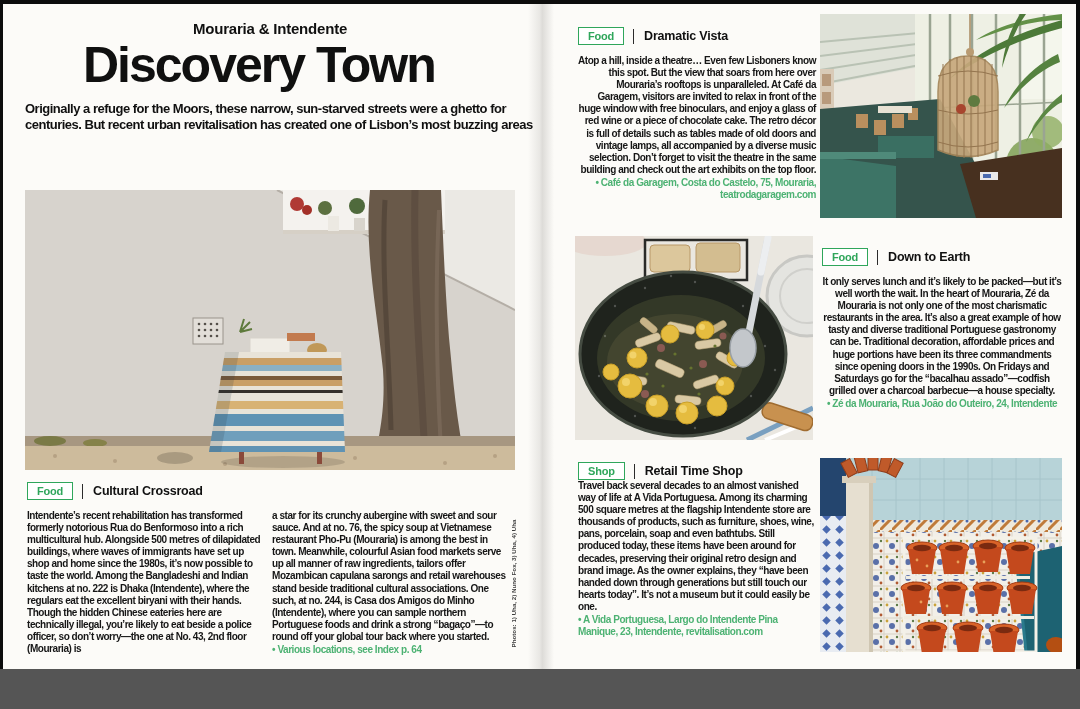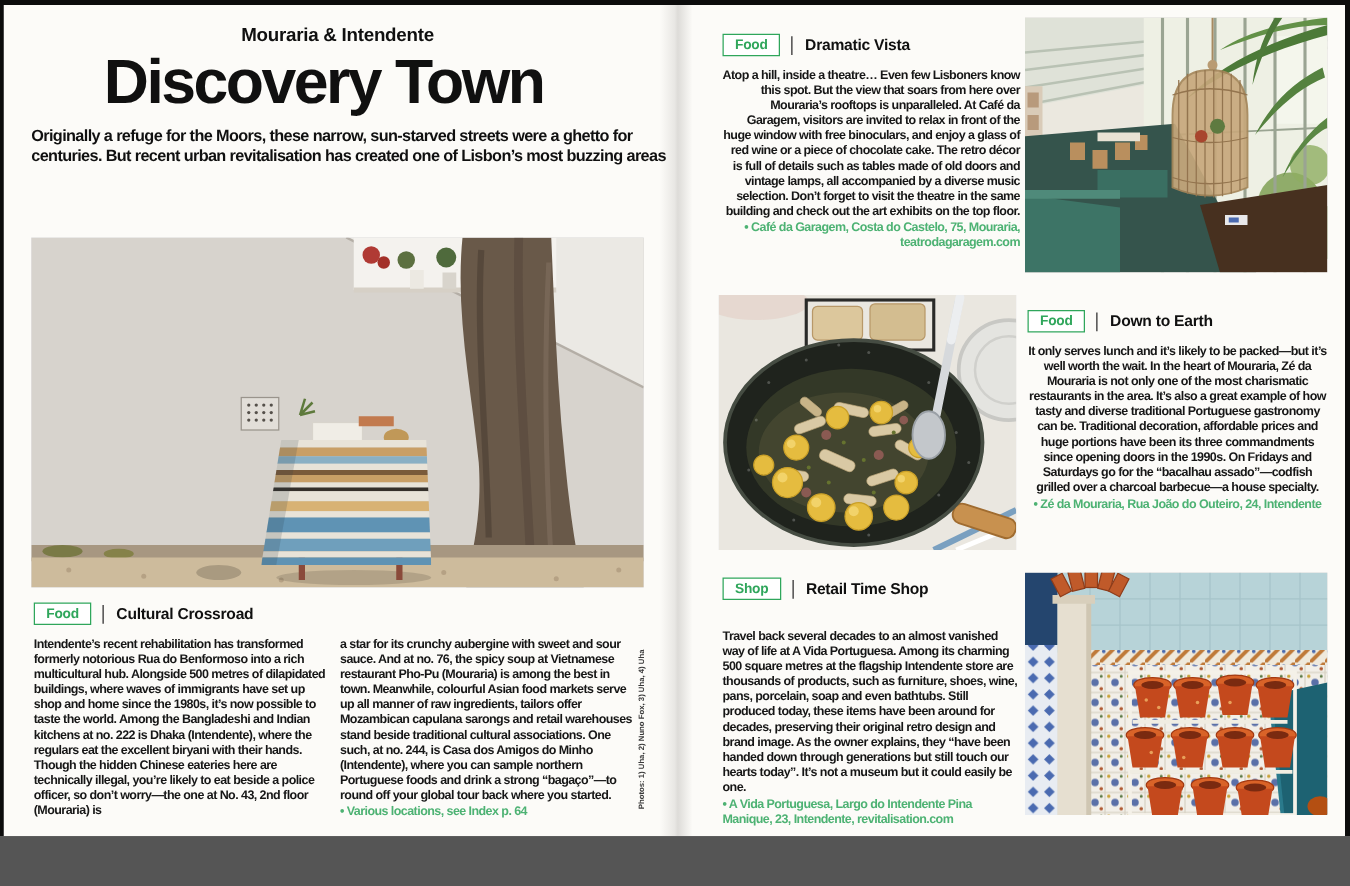--- a/index.html
+++ b/index.html
@@ -313,21 +313,21 @@
   <div class="abs" style="left:822px;top:276px;width:240px;text-align:center;">
     <div class="body">It only serves lunch and it’s likely to be packed—but it’s well worth the wait. In the heart of Mouraria, Zé da Mouraria is not only one of the most charismatic restaurants in the area. It’s also a great example of how tasty and diverse traditional Portuguese gastronomy can be. Traditional decoration, affordable prices and huge portions have been its three commandments since opening doors in the 1990s. On Fridays and Saturdays go for the “bacalhau assado”—codfish grilled over a charcoal barbecue—a house specialty.</div>
     <div class="link">• Zé da Mouraria, Rua João do Outeiro, 24, Intendente</div>
   </div>
 
   <div class="abs sec-head" style="left:578px;top:461px;">
     <span class="badge">Shop</span>
     <span class="bdiv"></span>
     <span class="sec-title">Retail Time Shop</span>
   </div>
-  <div class="abs" style="left:578px;top:504px;width:238px;">
+  <div class="abs" style="left:578px;top:480px;width:238px;">
     <div class="body">Travel back several decades to an almost vanished way of life at A Vida Portuguesa. Among its charming 500 square metres at the flagship Intendente store are thousands of products, such as furniture, shoes, wine, pans, porcelain, soap and even bathtubs. Still produced today, these items have been around for decades, preserving their original retro design and brand image. As the owner explains, they “have been handed down through generations but still touch our hearts today”. It’s not a museum but it could easily be one.</div>
     <div class="link">• A Vida Portuguesa, Largo do Intendente Pina Manique, 23, Intendente, revitalisation.com</div>
   </div>
 
   <div class="abs photo" style="left:820px;top:458px;width:242px;height:194px;">
     <svg width="242" height="194" viewBox="0 0 242 194">
       <defs>
         <pattern id="aztiles" width="16" height="16" patternUnits="userSpaceOnUse">
           <rect width="16" height="16" fill="#f2efe8"></rect>
           <rect width="16" height="16" fill="none" stroke="#d8d2c4" stroke-width="1"></rect>

